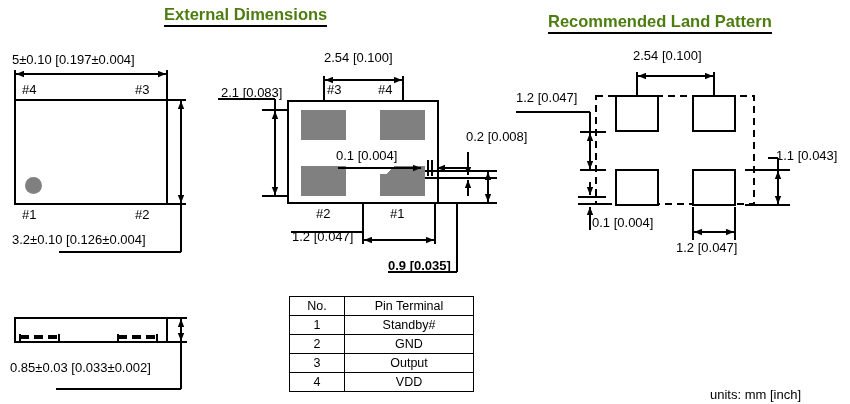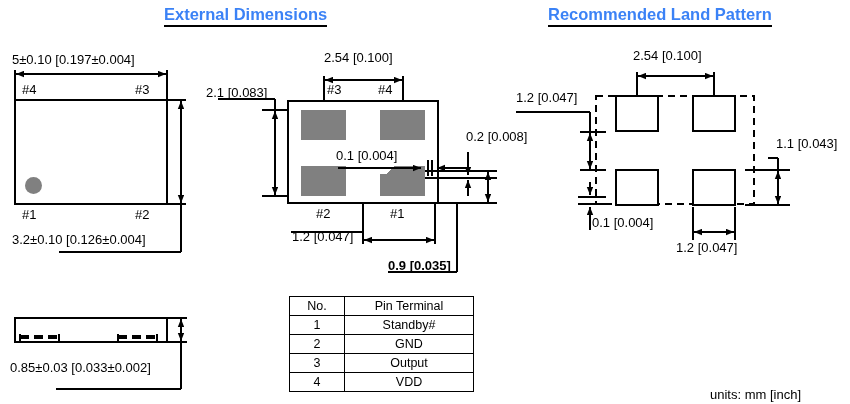--- a/index.html
+++ b/index.html
@@ -25,21 +25,21 @@
     font-size: 13px;
     line-height: 15px;
     color: #000000;
     white-space: nowrap;
   }
   .title {
     position: absolute;
     font-family: "Liberation Sans", sans-serif;
     font-size: 16.5px;
     font-weight: bold;
-    color: #3b82f6;
+    color: #4d7c0f;
     white-space: nowrap;
     border-bottom: 2.5px solid #000000;
     padding-bottom: 1px;
   }
   .units {
     position: absolute;
     font-size: 13px;
     white-space: nowrap;
   }
   svg.layer {
@@ -71,21 +71,21 @@
   #pin-table th:first-child, #pin-table td:first-child { width: 46px; }
   #pin-table th:last-child,  #pin-table td:last-child  { width: 120px; }
 </style>
 </head>
 <body>
 
 <div id="page">
 
   <div class="title" style="left:164px; top:5px;">External Dimensions</div>
 
-  <div class="title" style="left:548px; top:5px;text-align:right;">Recommended Land Pattern</div>
+  <div class="title" style="left:548px; top:12px;text-align:right;">Recommended Land Pattern</div>
 
   <svg class="layer" viewBox="0 0 850 404" xmlns="http://www.w3.org/2000/svg">
     <defs>
       <marker id="arrS" markerWidth="9" markerHeight="9" refX="8" refY="3.2" orient="auto" markerUnits="userSpaceOnUse">
         <path d="M0,0 L8,3.2 L0,6.4 z" fill="#000"></path>
       </marker>
       <marker id="arrE" markerWidth="9" markerHeight="9" refX="0" refY="3.2" orient="auto" markerUnits="userSpaceOnUse">
         <path d="M8,0 L0,3.2 L8,6.4 z" fill="#000"></path>
       </marker>
     </defs>
@@ -225,30 +225,30 @@
   <div style="position:absolute; left:25px; top:177px; width:17px; height:17px;
               border-radius:50%; background:#808080;"></div>
 
   <div class="lbl" style="left:10px; top:360px;">0.85±0.03 [0.033±0.002]</div>
 
   <div class="lbl" style="left:324px; top:50px;">2.54 [0.100]</div>
   <div class="lbl" style="left:327px; top:82px;">#3</div>
   <div class="lbl" style="left:378px; top:82px;">#4</div>
   <div class="lbl" style="left:316px; top:206px;">#2</div>
   <div class="lbl" style="left:390px; top:206px;">#1</div>
-  <div class="lbl" style="left:206px; top:85px;">2.1 [0.083]</div>
+  <div class="lbl" style="left:221px; top:85px;">2.1 [0.083]</div>
   <div class="lbl" style="left:336px; top:148px;">0.1 [0.004]</div>
   <div class="lbl" style="left:466px; top:129px;">0.2 [0.008]</div>
   <div class="lbl" style="left:292px; top:229px;">1.2 [0.047]</div>
   <div class="lbl" style="left:388px; top:258px;font-weight:bold;">0.9 [0.035]</div>
 
   <div class="lbl" style="left:633px; top:48px;">2.54 [0.100]</div>
   <div class="lbl" style="left:516px; top:90px;">1.2 [0.047]</div>
   <div class="lbl" style="left:592px; top:215px;">0.1 [0.004]</div>
-  <div class="lbl" style="left:776px; top:136px;">1.1 [0.043]</div>
+  <div class="lbl" style="left:776px; top:148px;">1.1 [0.043]</div>
   <div class="lbl" style="left:676px; top:240px;">1.2 [0.047]</div>
 
   <div class="units" style="left:710px; top:387px;">units:  mm [inch]</div>
 
   <table id="pin-table">
     <thead>
       <tr>
         <th>No.</th>
         <th>Pin Terminal</th>
       </tr>

